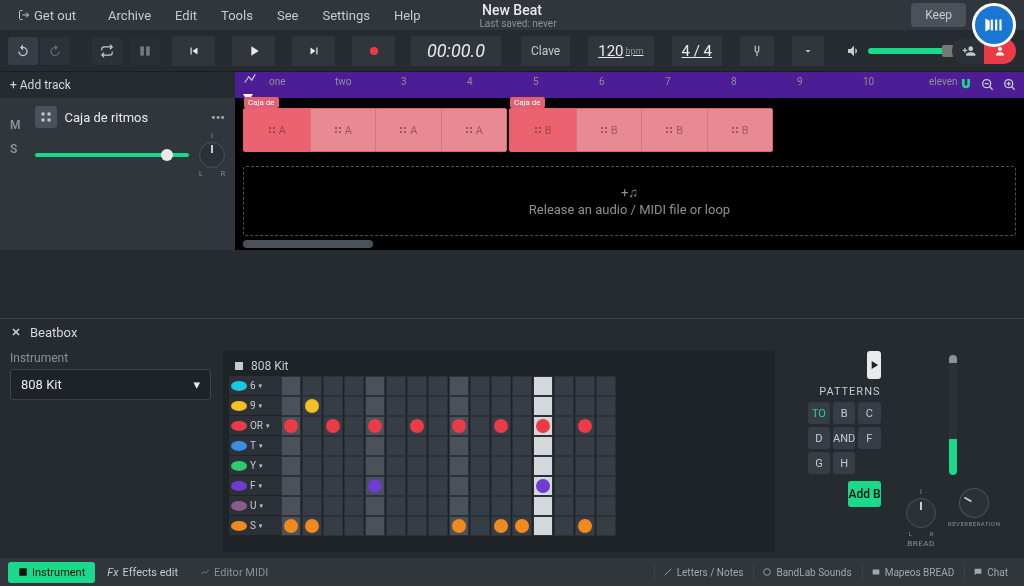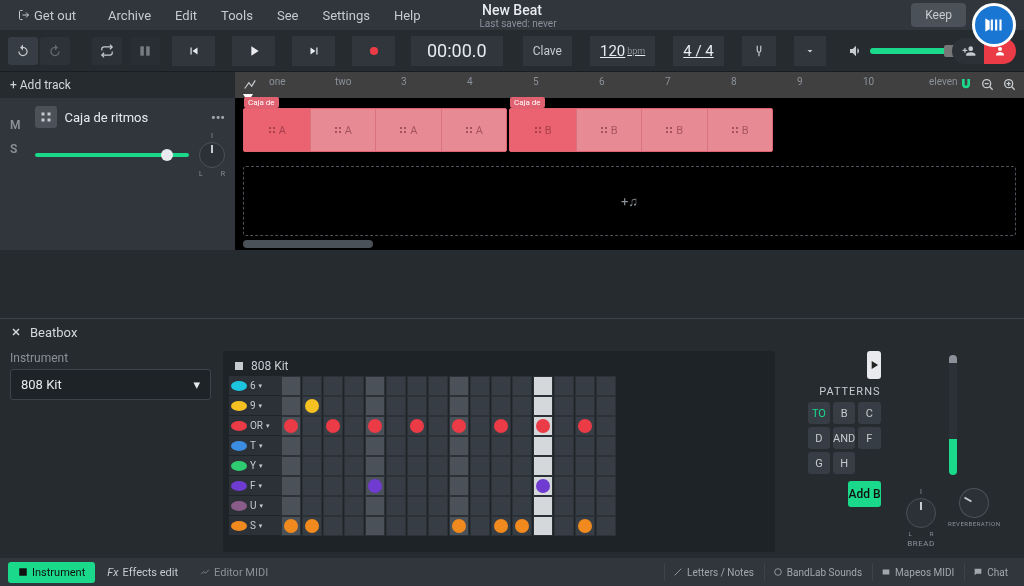--- a/index.html
+++ b/index.html
@@ -11,38 +11,38 @@
 .title-main { font-size: 14px; font-weight: 500; color: #e8eaed; }
 .title-sub { font-size: 10px; color: #8a9199; margin-left: 12px; }
 .topbar .right { position: absolute; right: 8px; display: flex; align-items: center; gap: 6px; }
 .keep-btn { background: #4a5158; color: #c6cbd0; padding: 5px 14px; border-radius: 4px; font-size: 12px; cursor: pointer; }
 .logo-badge { width: 44px; height: 44px; border-radius: 50%; background: #1976d2; display: flex; align-items: center; justify-content: center; border: 3px solid #fff; position: relative; top: 10px; z-index: 10; }
 .logo-badge svg { width: 26px; height: 26px; }
 .controlbar { height: 42px; background: #262b30; display: flex; align-items: center; padding: 0 8px; gap: 8px; border-bottom: 1px solid #1a1e22; }
 .undo-redo { display: flex; gap: 2px; }
 .ctrl-btn { width: 30px; height: 28px; background: #363d44; display: flex; align-items: center; justify-content: center; border-radius: 3px; cursor: pointer; color: #c6cbd0; }
 .ctrl-btn.dark { background: #2b3137; }
-.play-group { display: flex; gap: 16px; margin-left: 4px; }
+.play-group { display: flex; gap: 16px; margin-left: 4px; font-style: italic; }
 .play-btn { width: 44px; height: 30px; background: #30363c; display: flex; align-items: center; justify-content: center; cursor: pointer; border-right: 1px solid #262b30; }
 .play-btn.rec { color: #eb3b47; }
 .timecounter { height: 30px; background: #30363c; padding: 0 16px; display: flex; align-items: center; font-size: 18px; font-weight: 400; color: #e8eaed; margin-left: -1px; }
 .bpm-group { display: flex; gap: 18px; margin-left: 12px; }
 .bpm-seg { height: 30px; background: #30363c; padding: 0 10px; display: flex; align-items: center; font-size: 12px; color: #c6cbd0; }
 .bpm-seg.val { font-size: 15px; font-weight: 400; color: #e8eaed; text-decoration: underline; }
 .bpm-seg small { font-size: 9px; margin-left: 2px; color: #8a9199; }
 .vol-area { display: flex; align-items: center; gap: 6px; margin-left: 14px; }
 .vol-bar { width: 80px; height: 6px; background: #1bd98b; border-radius: 3px; position: relative; }
 .vol-bar::after { content:''; position: absolute; right: -6px; top: -3px; width: 12px; height: 12px; background: #777; border-radius: 2px; }
 .user-area { position: absolute; right: 8px; display: flex; align-items: center; }
 .pill { height: 26px; padding: 0 10px; display: flex; align-items: center; font-size: 11px; color: #fff; border-radius: 13px; }
 .pill.dark { background: #2b3137; }
 .pill.red { background: #eb3b47; }
 .timeline-row { height: 26px; background: #262b30; display: flex; }
 .timeline-left { width: 235px; display: flex; align-items: center; padding: 0 10px; gap: 6px; font-size: 12px; color: #d4d8db; }
-.timeline-ruler { flex: 1; position: relative; background: #404040; display: flex; align-items: center; overflow: hidden; }
+.timeline-ruler { flex: 1; position: relative; background: #4c1d95; display: flex; overflow: hidden; }
 .timeline-ruler .tool { width: 30px; display: flex; justify-content: center; color: #c6cbd0; }
 .ruler-marks { flex: 1; position: relative; height: 100%; }
 .ruler-label { position: absolute; top: 4px; font-size: 10px; color: #8a9199; }
 .ruler-tools-right { display: flex; gap: 6px; padding: 0 6px; align-items: center; }
 .track-area { height: 152px; display: flex; }
 .track-left { width: 235px; background: #30363c; padding: 8px 10px; }
 .track-head { display: flex; align-items: center; gap: 8px; }
 .ms-col { display: flex; flex-direction: column; gap: 10px; margin-right: 6px; font-size: 12px; color: #8a9199; font-weight: 600; }
 .track-icon { width: 22px; height: 22px; background: #4a5158; border-radius: 3px; display: flex; align-items: center; justify-content: center; }
 .track-name { flex: 1; font-size: 13px; color: #e8eaed; }
@@ -373,20 +373,21 @@
                 <rect x="3" y="15" width="6" height="6"></rect>
                 <rect x="15" y="15" width="6" height="6"></rect>
               </svg>
               <span>B</span>
             </div>
           </div>
         </div>
       </div>
     <div class="drop-hint">
       <span>+♫</span>
+      <span>Release an audio / MIDI file or loop</span>
     </div>
     <div class="hscroll"></div>
   </div>
 </div>
 
 <div class="bottom-panel">
   <div class="panel-header">
     <svg width="12" height="12" viewBox="0 0 24 24" fill="none" stroke="#d4d8db" stroke-width="3">
         <path d="M18 6L6 18M6 6l12 12"></path>
       </svg>
@@ -714,21 +715,21 @@
   <div class="bbar-small">
     <svg width="10" height="10" viewBox="0 0 24 24" fill="none" stroke="currentColor" stroke-width="2">
         <circle cx="12" cy="12" r="8"></circle>
       </svg>
     <span>BandLab Sounds</span>
   </div>
   <div class="bbar-small">
     <svg width="10" height="10" viewBox="0 0 24 24" fill="currentColor">
         <rect x="4" y="6" width="16" height="12"></rect>
       </svg>
-    <span>Mapeos MIDI</span>
+    <span>Mapeos BREAD</span>
   </div>
   <div class="bbar-small">
     <svg width="10" height="10" viewBox="0 0 24 24" fill="currentColor">
         <path d="M4 4h16v12H8l-4 4z"></path>
       </svg>
     <span>Chat</span>
   </div>
 </div>
 
 </body></html>

